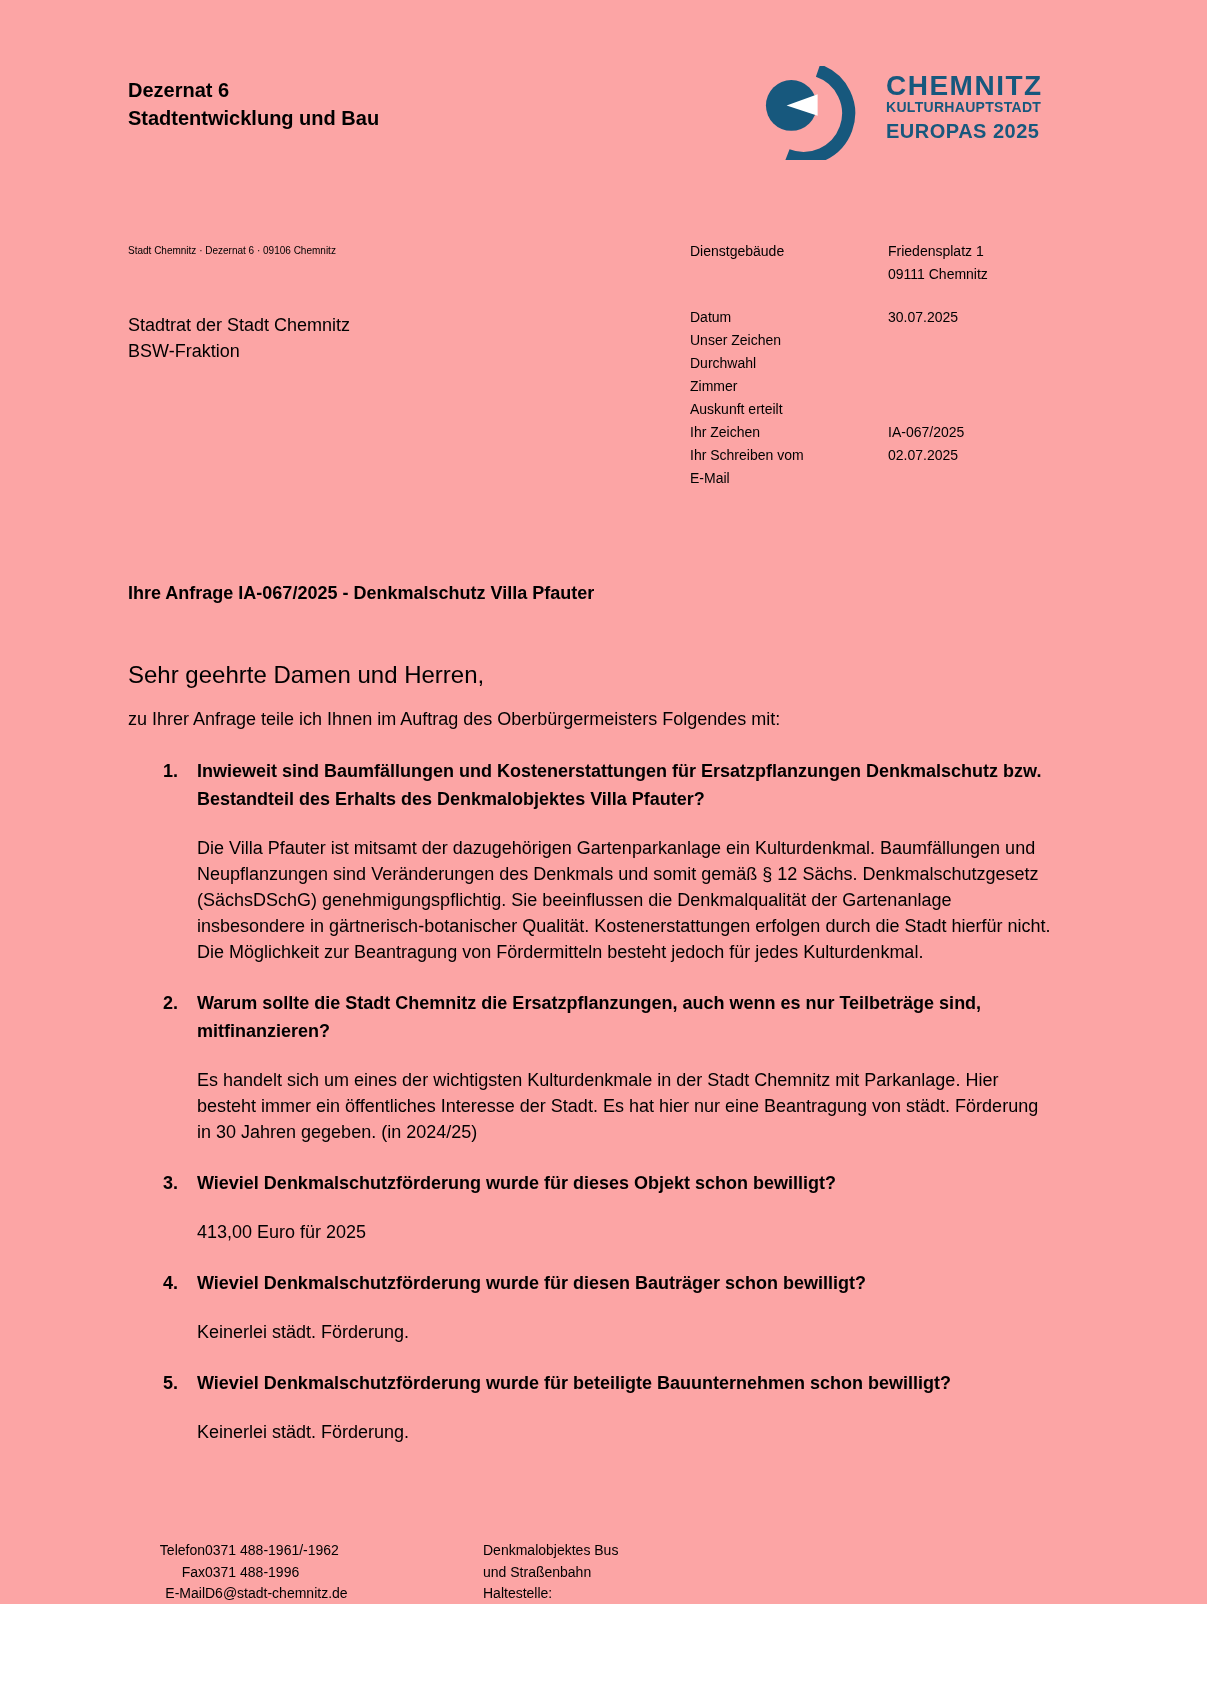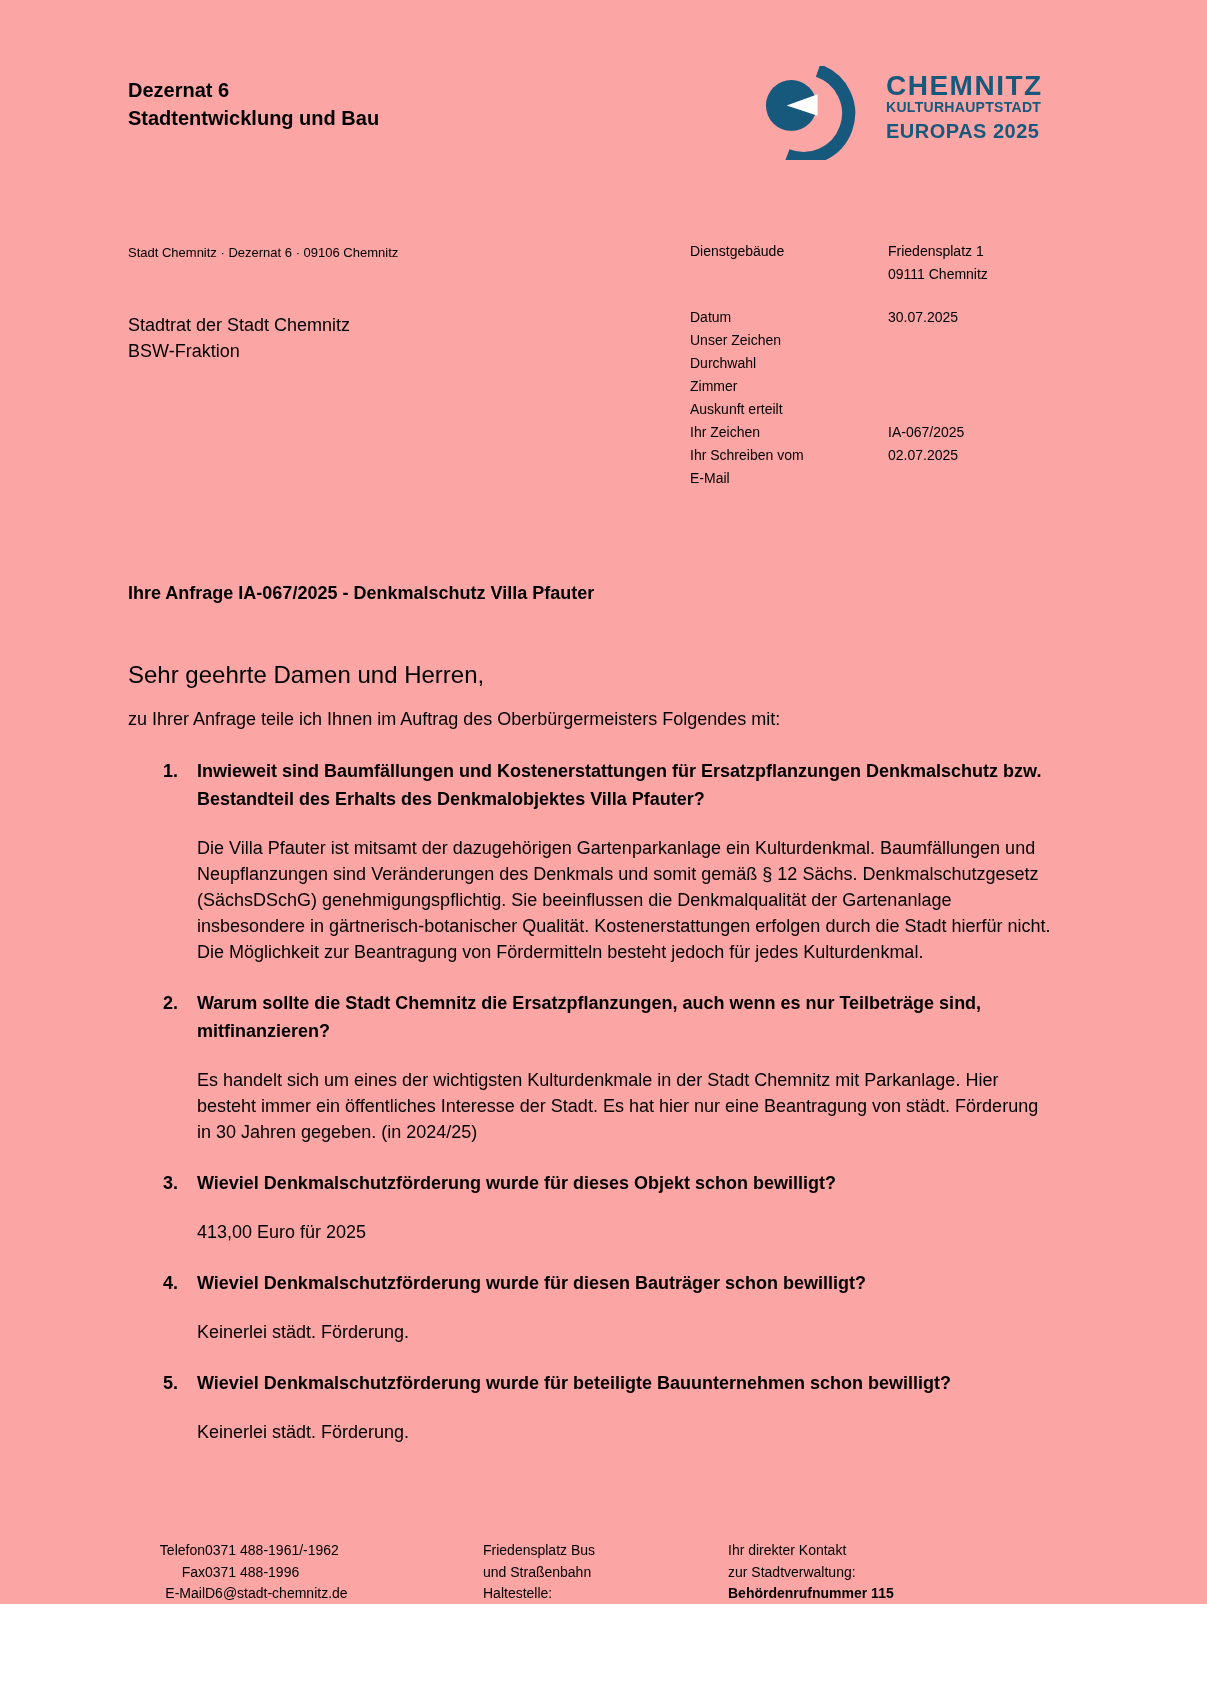--- a/index.html
+++ b/index.html
@@ -10,21 +10,21 @@
     font-family:Liberation Sans, sans-serif;
     overflow:hidden;
   }
   .dept { position:absolute; left:128px; top:76px; font-size:20px; font-weight:bold; line-height:28px; }
   .logo { position:absolute; left:765px; top:66px; display:flex; gap:27px; align-items:flex-start; }
   .logo-mark { width:94px; height:94px; display:block; }
   .logo-text { padding-top:6px; }
   .logo-title { font-size:28px; font-weight:bold; letter-spacing:1.5px; line-height:28px; }
   .logo-sub1 { font-size:14px; font-weight:bold; letter-spacing:0.3px; margin-top:0; line-height:14px; }
   .logo-sub2 { font-size:20px; font-weight:bold; letter-spacing:0.5px; margin-top:6px; line-height:22px; }
-  .sender { position:absolute; left:128px; top:245px; font-size:13px; }
+  .sender { position:absolute; left:128px; top:245px; font-size:10px; }
   .recipient { position:absolute; left:128px; top:312px; font-size:18px; line-height:26px; }
   .info { position:absolute; left:690px; top:240px; width:360px; font-size:14px; }
   .info-row { display:flex; height:23px; line-height:23px; }
   .info-label { flex:0 0 168px; text-align:left; }
   .info-value { padding-left:30px; white-space:nowrap; }
   .info-spacer { height:20px; }
   .subject { position:absolute; left:128px; top:583px; font-size:18px; font-weight:bold; }
   .salutation { position:absolute; left:128px; top:661px; font-size:24px; }
   .intro { position:absolute; left:128px; top:709px; font-size:18px; }
   .qa { position:absolute; left:163px; top:757px; width:894px; font-size:18px; }
@@ -180,31 +180,22 @@
         <div class="f-label">E-Mail</div>
         <div>D6@stadt-chemnitz.de</div>
       </div>
       <div class="f-row">
         <div class="f-label">Internet</div>
         <div>www.chemnitz.de</div>
       </div>
     </div>
 
     <div class="f-col2">
-      <div>Friedensplatz Bus</div>
+      <div>Denkmalobjektes Bus</div>
       <div>und Straßenbahn</div>
       <div>Haltestelle:</div>
       <div>Stefan-Heym-Platz</div>
     </div>
 
-    <div class="f-col3">
-      <div>Ihr direkter Kontakt</div>
-      <div>zur Stadtverwaltung:</div>
-      <div class="f-bold">Behördenrufnummer 115</div>
-      <div class="f-hours">
-        <div class="f-day">Mo – Fr</div>
-        <div>08:00 – 18:00 Uhr</div>
-      </div>
-    </div>
 
   </div>
 
 </div>
 
 </body></html>

